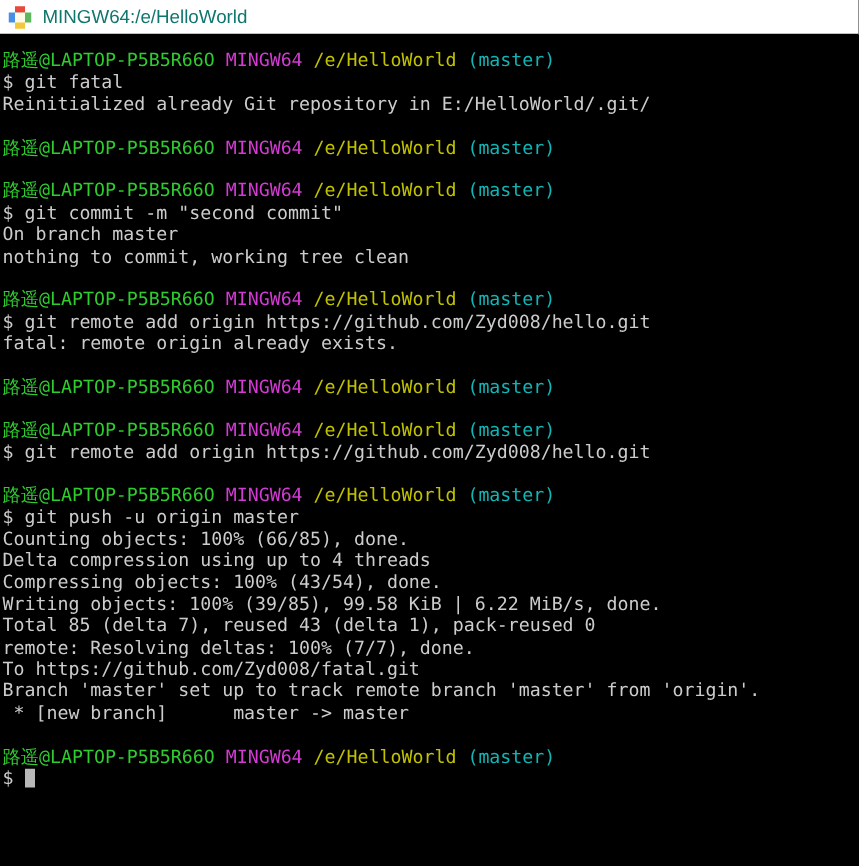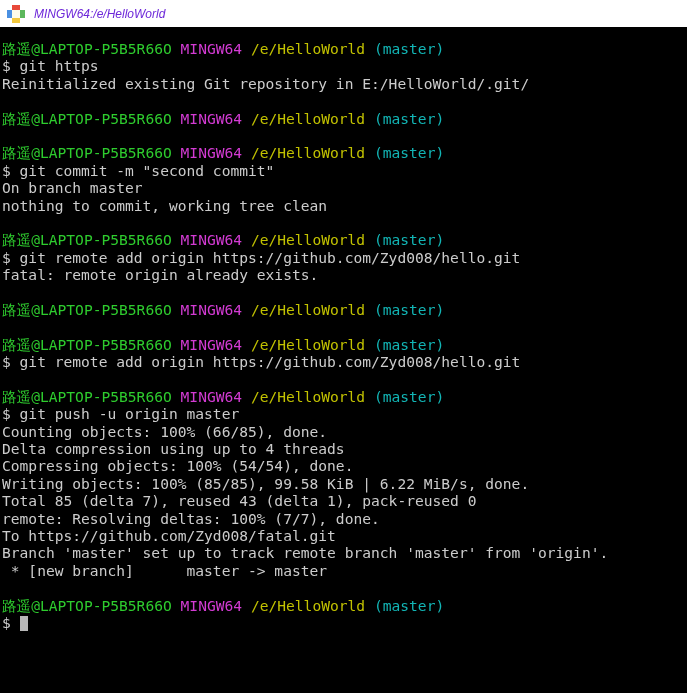--- a/index.html
+++ b/index.html
@@ -39,25 +39,24 @@
   #app-icon .sq.e { left: 11px; top: 6px; background: #5cb85c; }
   #app-icon .sq.s { left: 6px; top: 11px; background: #f2c83c; }
   #app-icon .inner {
     position: absolute;
     left: 6px; top: 6px;
     width: 8px; height: 8px;
     background: #fdfbe8;
   }
   #window-title {
     font-family: "Liberation Sans", sans-serif;
-    font-size: 12px;
-    color: #6d28d9;
+    font-size: 15px;
+    color: #0f766e;
     line-height: 28px;
     white-space: nowrap;
-    font-style: italic;
   }
 
   
   #terminal {
     width: 687px;
     height: 665px;
     background: #000000;
     padding: 12px 0 0 2px;
     overflow: hidden;
   }
@@ -95,22 +94,22 @@
     <span class="sq e"></span>
     <span class="sq s"></span>
     <span class="inner"></span>
   </div>
   <div id="window-title">MINGW64:/e/HelloWorld</div>
 </div>
 
 <div id="terminal">
   <div id="terminal-lines">
       <div class="line"><span class="user">路遥@LAPTOP-P5B5R66O</span> <span class="host">MINGW64</span> <span class="path">/e/HelloWorld</span> <span class="branch">(master)</span></div>
-      <div class="line out">$ git https</div>
-      <div class="line out">Reinitialized existing Git repository in E:/HelloWorld/.git/</div>
+      <div class="line out">$ git fatal</div>
+      <div class="line out">Reinitialized already Git repository in E:/HelloWorld/.git/</div>
       <div class="line blank"> </div>
       <div class="line"><span class="user">路遥@LAPTOP-P5B5R66O</span> <span class="host">MINGW64</span> <span class="path">/e/HelloWorld</span> <span class="branch">(master)</span></div>
       <div class="line blank"> </div>
       <div class="line"><span class="user">路遥@LAPTOP-P5B5R66O</span> <span class="host">MINGW64</span> <span class="path">/e/HelloWorld</span> <span class="branch">(master)</span></div>
       <div class="line out">$ git commit -m "second commit"</div>
       <div class="line out">On branch master</div>
       <div class="line out">nothing to commit, working tree clean</div>
       <div class="line blank"> </div>
       <div class="line"><span class="user">路遥@LAPTOP-P5B5R66O</span> <span class="host">MINGW64</span> <span class="path">/e/HelloWorld</span> <span class="branch">(master)</span></div>
       <div class="line out">$ git remote add origin https://github.com/Zyd008/hello.git</div>
@@ -118,22 +117,22 @@
       <div class="line blank"> </div>
       <div class="line"><span class="user">路遥@LAPTOP-P5B5R66O</span> <span class="host">MINGW64</span> <span class="path">/e/HelloWorld</span> <span class="branch">(master)</span></div>
       <div class="line blank"> </div>
       <div class="line"><span class="user">路遥@LAPTOP-P5B5R66O</span> <span class="host">MINGW64</span> <span class="path">/e/HelloWorld</span> <span class="branch">(master)</span></div>
       <div class="line out">$ git remote add origin https://github.com/Zyd008/hello.git</div>
       <div class="line blank"> </div>
       <div class="line"><span class="user">路遥@LAPTOP-P5B5R66O</span> <span class="host">MINGW64</span> <span class="path">/e/HelloWorld</span> <span class="branch">(master)</span></div>
       <div class="line out">$ git push -u origin master</div>
       <div class="line out">Counting objects: 100% (66/85), done.</div>
       <div class="line out">Delta compression using up to 4 threads</div>
-      <div class="line out">Compressing objects: 100% (54/54), done.</div>
-      <div class="line out">Writing objects: 100% (85/85), 99.58 KiB | 6.22 MiB/s, done.</div>
+      <div class="line out">Compressing objects: 100% (43/54), done.</div>
+      <div class="line out">Writing objects: 100% (39/85), 99.58 KiB | 6.22 MiB/s, done.</div>
       <div class="line out">Total 85 (delta 7), reused 43 (delta 1), pack-reused 0</div>
       <div class="line out">remote: Resolving deltas: 100% (7/7), done.</div>
       <div class="line out">To https://github.com/Zyd008/fatal.git</div>
       <div class="line out">Branch 'master' set up to track remote branch 'master' from 'origin'.</div>
       <div class="line out"> * [new branch]      master -&gt; master</div>
       <div class="line blank"> </div>
       <div class="line"><span class="user">路遥@LAPTOP-P5B5R66O</span> <span class="host">MINGW64</span> <span class="path">/e/HelloWorld</span> <span class="branch">(master)</span></div>
       <div class="line out"><span>$ </span><span class="cursor-block"></span></div>
     </div>
 </div>

